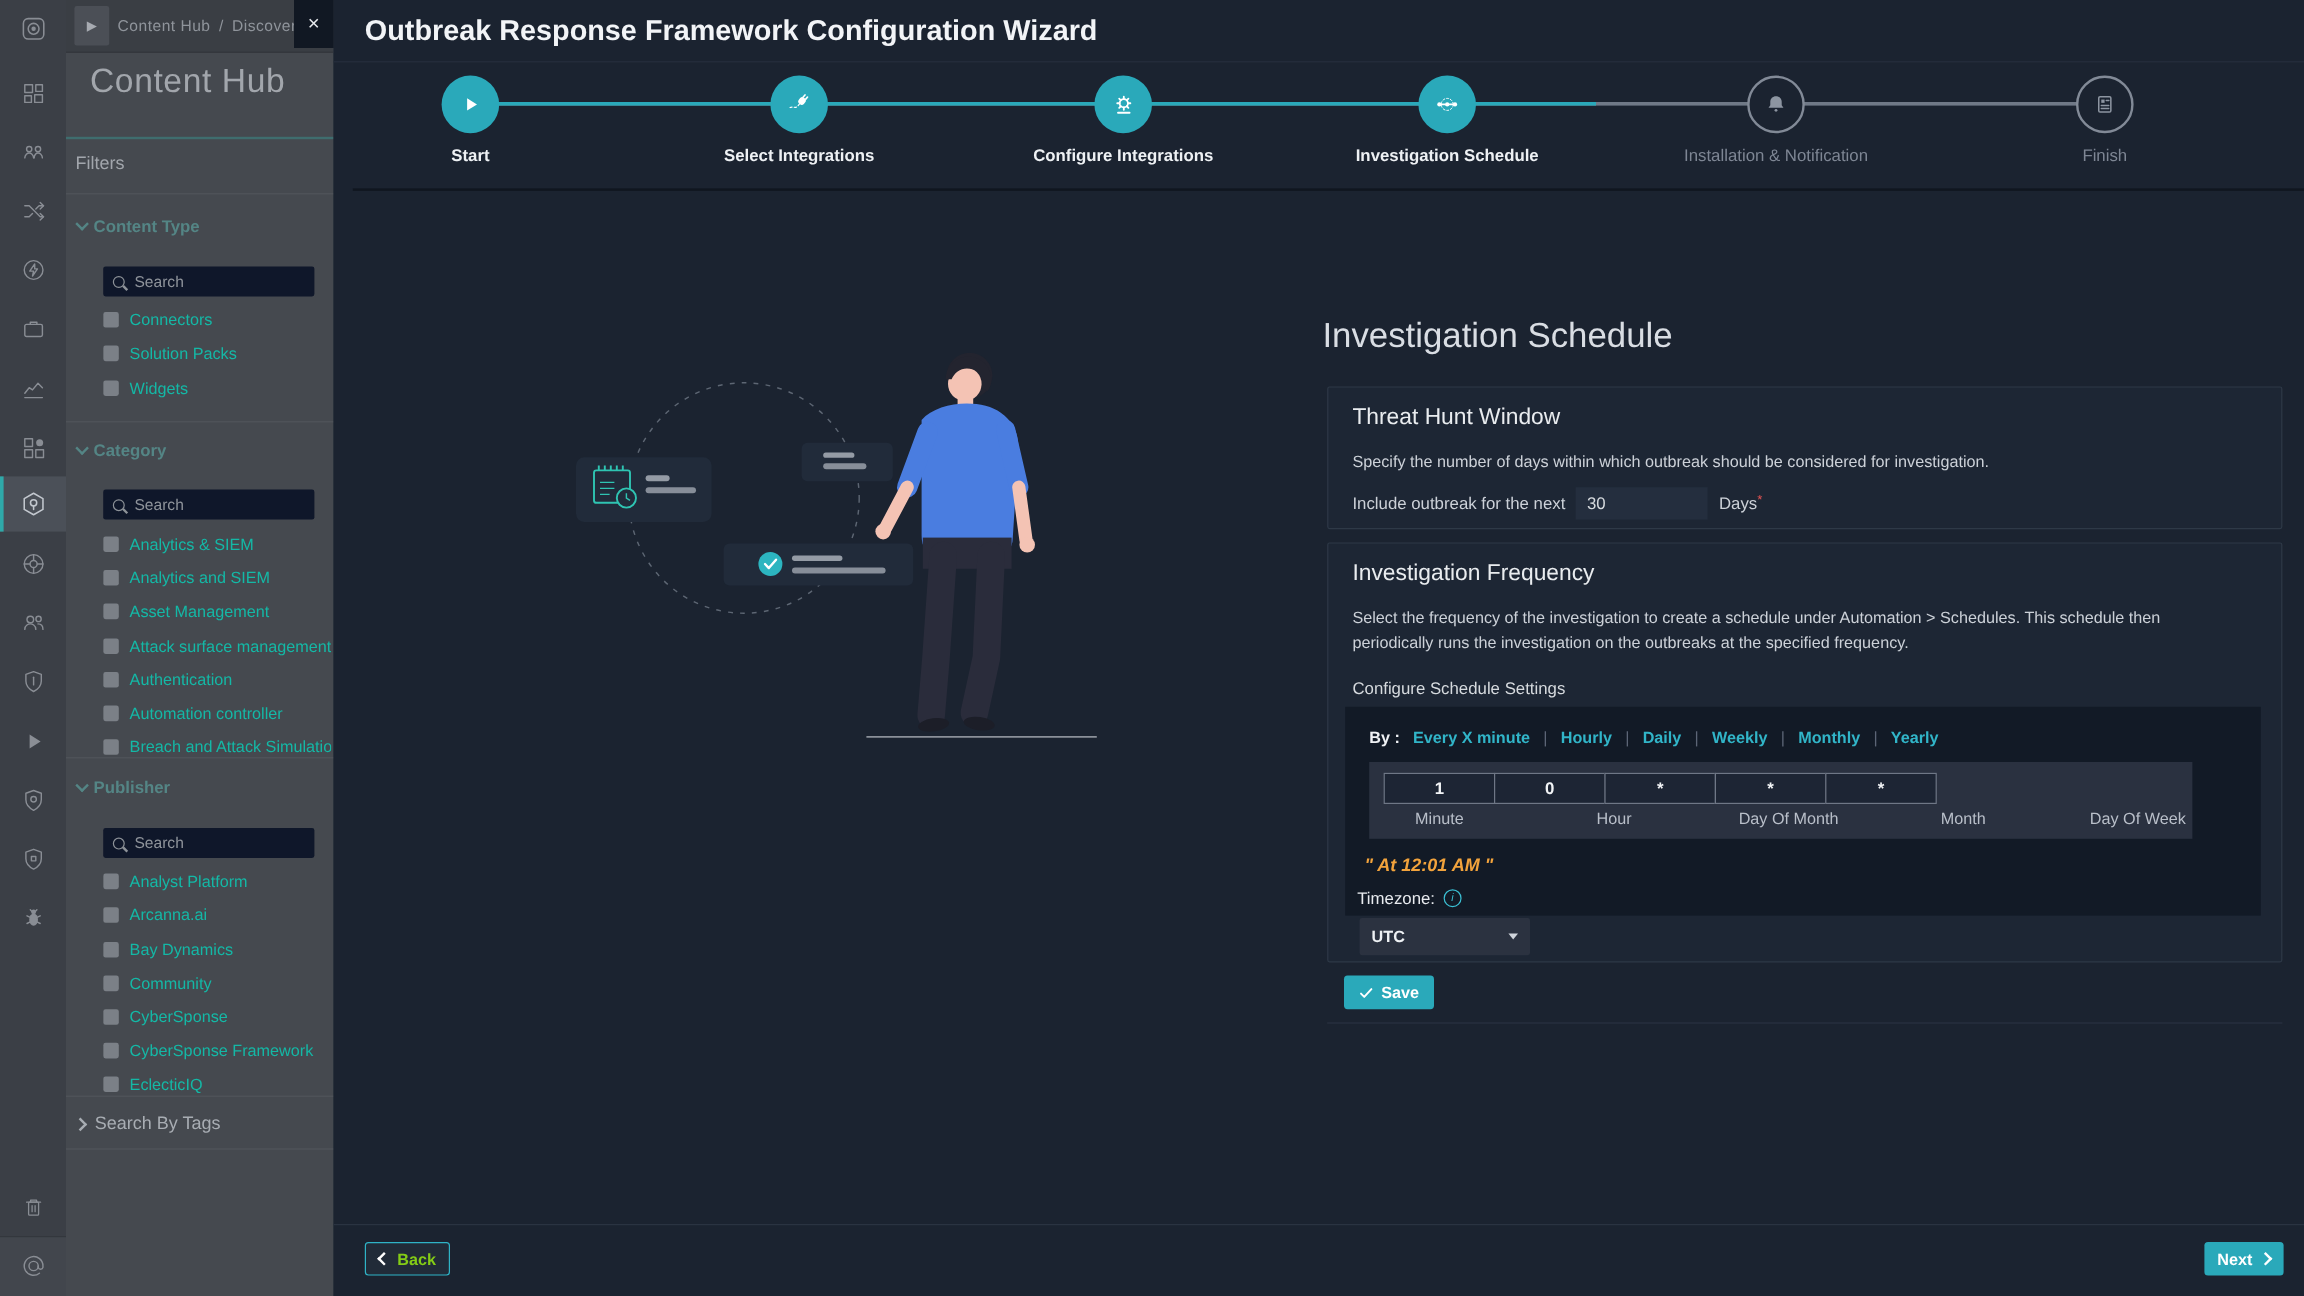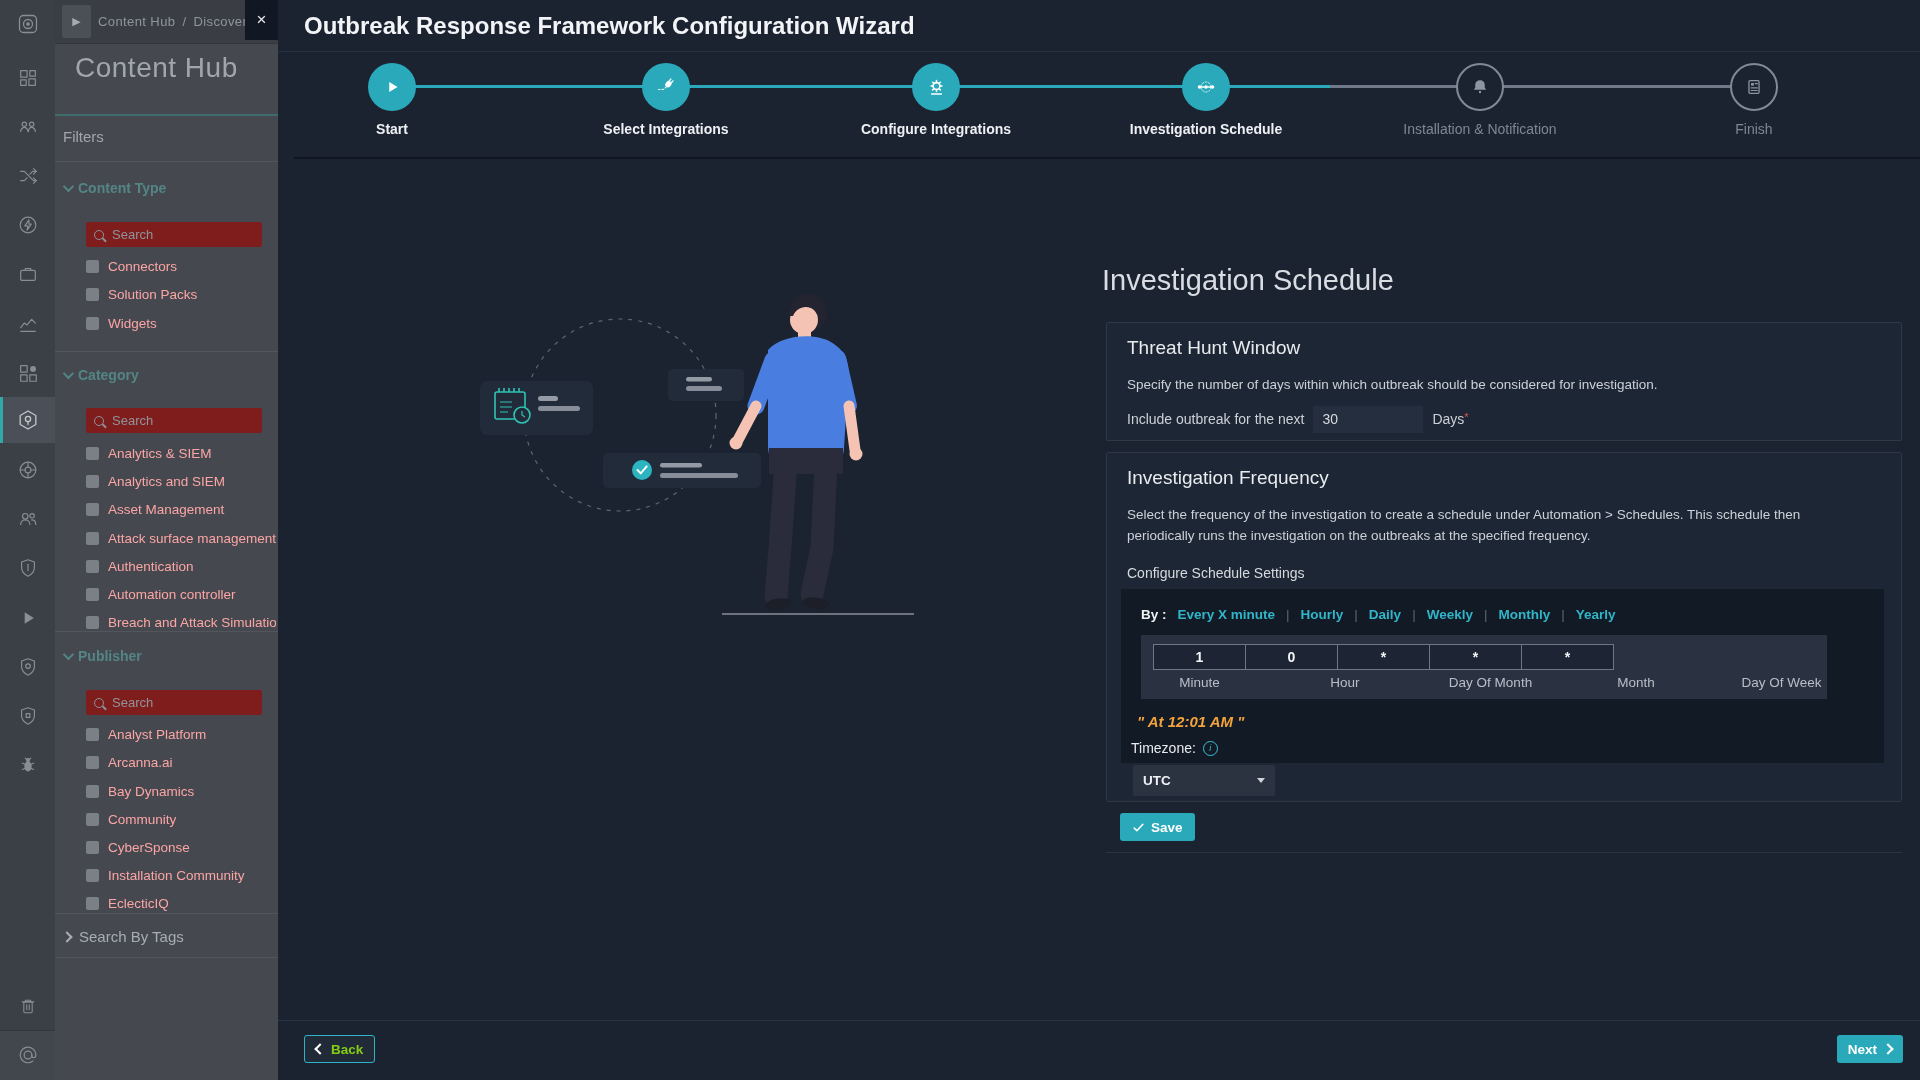--- a/index.html
+++ b/index.html
@@ -21,29 +21,29 @@
   #breadcrumb{position:absolute;left:43px;top:0;height:43px;display:flex;align-items:center;gap:7px;
     font-size:13px;color:#8f949b;letter-spacing:.4px;white-space:nowrap;}
   #sb-title{position:absolute;left:20px;top:52px;font-size:28px;font-weight:300;color:#a2a6ac;letter-spacing:.5px;}
   #sb-underline{position:absolute;left:0;top:114px;width:223px;height:2px;background:#3e7a78;opacity:.75;}
   #sb-filters{position:absolute;left:8px;top:128px;font-size:15px;color:#a2a6ac;}
   .sb-div{position:absolute;left:0;width:223px;height:1px;background:#52555b;}
   .sec-head{position:absolute;left:8px;display:flex;align-items:center;gap:7px;color:#548585;font-weight:700;font-size:14px;}
   .chev{display:inline-block;width:6px;height:6px;border-right:2px solid #548585;border-bottom:2px solid #548585;}
   .chev.down{transform:rotate(45deg) translateY(-2px);}
   .chev.right{transform:rotate(-45deg);}
-  .sb-search{position:absolute;left:31px;width:176px;height:25px;background:#7f1d1d;border-radius:2px;
+  .sb-search{position:absolute;left:31px;width:176px;height:25px;background:#0f172a;border-radius:2px;
     display:flex;align-items:center;gap:6px;padding:0 8px;box-sizing:border-box;}
   .sb-search input{background:transparent;border:0;outline:none;color:#8f949b;font-size:13px;width:120px;font-family:inherit;}
   .sb-search input::placeholder{color:#8f949b;}
   .mag{width:8px;height:8px;border:1.5px solid #8d9298;border-radius:50%;position:relative;flex:none;}
   .mag::after{content:"";position:absolute;width:5px;height:1.5px;background:#8d9298;transform:rotate(45deg);right:-4px;bottom:-2px;}
   .opt{position:absolute;left:31px;height:24px;display:flex;align-items:center;gap:9px;white-space:nowrap;width:190px;overflow:hidden;}
   .cb{width:13px;height:13px;background:#7b8087;border-radius:2px;flex:none;}
-  .opt-label{font-size:13.5px;color:#fca5a5;}
+  .opt-label{font-size:13.5px;color:#14b8a6;}
   #tags-head{position:absolute;left:8px;top:928px;display:flex;align-items:center;gap:8px;color:#a8adb3;font-weight:400;font-size:15px;}
   #tags-head .chev{border-color:#a8adb3;}
   
   #modal{position:absolute;left:278px;top:0;width:1642px;height:1080px;background:#1b2330;}
   #close-btn{position:absolute;left:245px;top:0;width:33px;height:40px;background:#111823;color:#e8eaee;
     font-size:17px;display:flex;align-items:center;justify-content:center;z-index:5;}
   #titlebar{position:absolute;left:0;top:0;width:100%;height:51px;border-bottom:1px solid #262f3d;}
   #wizard-title{position:absolute;left:26px;top:0;line-height:51px;font-size:24px;font-weight:600;color:#f2f4f7;}
   
   #stepper{position:absolute;left:16px;top:51px;width:100%;height:106px;border-bottom:2px solid #10161f;}
@@ -326,21 +326,21 @@
   <div class="opt" style="top:807px">
       <span class="cb"></span>
       <span class="opt-label">Community</span>
     </div>
   <div class="opt" style="top:835px">
       <span class="cb"></span>
       <span class="opt-label">CyberSponse</span>
     </div>
   <div class="opt" style="top:863px">
       <span class="cb"></span>
-      <span class="opt-label">Installation Community</span>
+      <span class="opt-label">CyberSponse Framework</span>
     </div>
   <div class="opt" style="top:891px">
       <span class="cb"></span>
       <span class="opt-label">EclecticIQ</span>
     </div>
   <div class="sb-div" style="top:913px"></div>
 
   <div id="tags-head">
     <span class="chev right"></span>
     <span>Search By Tags</span>

